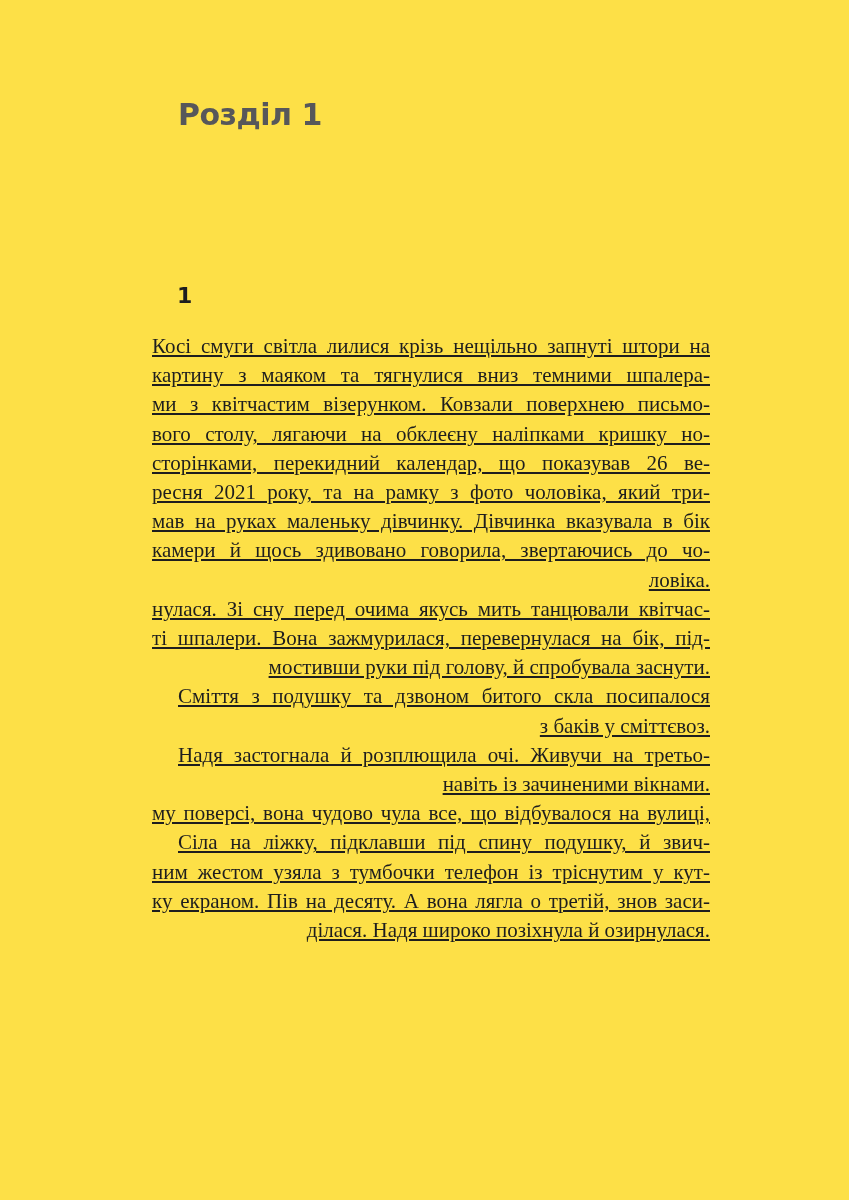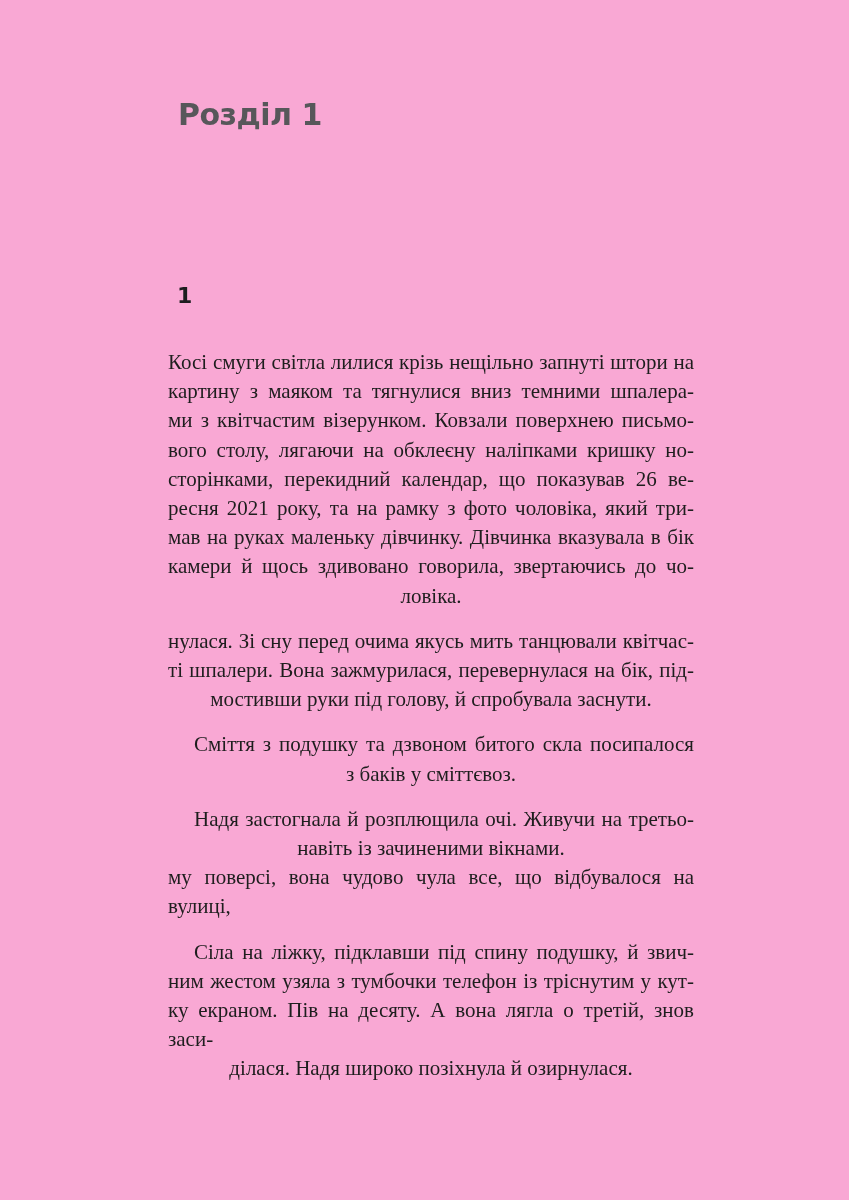--- a/index.html
+++ b/index.html
@@ -10,21 +10,21 @@
     width: 849px;
     height: 1200px;
     background: #ffffff;
     position: relative;
     overflow: hidden;
     font-family: "Liberation Serif", serif;
   }
   .page {
     position: absolute;
     inset: 0;
-    background: #f9a8d4;
+    background: #fde047;
     padding-left: 20px;
   }
   .chapter-title {
     position: absolute;
     left: 178px;
     top: 100px;
     margin: 0;
     font-family: "DejaVu Sans", sans-serif;
     font-weight: bold;
     font-size: 30px;
@@ -46,24 +46,25 @@
     position: absolute;
     left: 152px;
     top: 332px;
     width: 558px;
     font-family: "Liberation Serif", serif;
     font-size: 21px;
     line-height: 29.2px;
     color: #1e1e1e;
   }
   .paragraph {
-    margin: 16px;
+    margin: 0;
+    text-decoration: underline;
   }
   .line {
-    text-align: center;
+    text-align: right;
     white-space: normal;
   }
   .line.full {
     text-align: justify;
     text-align-last: justify;
   }
   .line.indent {
     padding-left: 26px;
   }
 </style>

